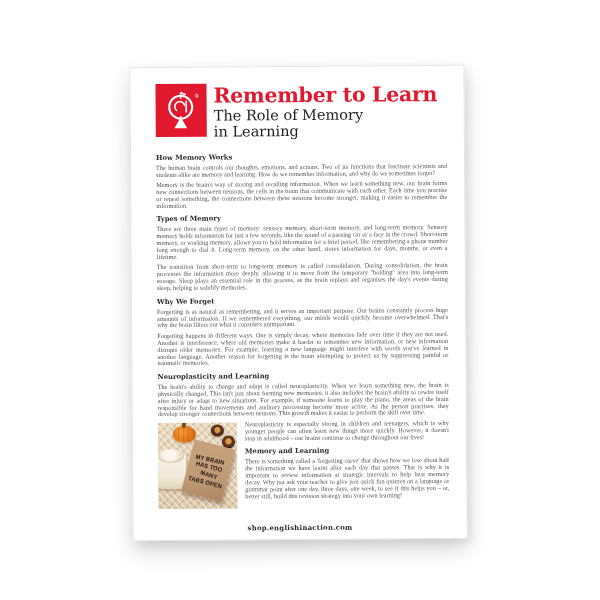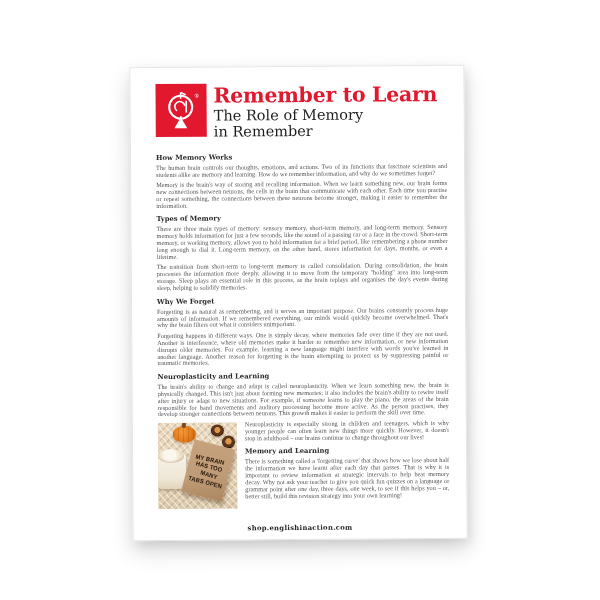--- a/index.html
+++ b/index.html
@@ -133,21 +133,21 @@
           </g>
           <path d="M24,33 L17,45 L31,45 Z" fill="#ffffff"></path>
           <rect x="23" y="32" width="2" height="5" fill="#ffffff"></rect>
           <text x="39" y="12" font-size="6.5" fill="#ffffff">®</text>
         </svg>
       </div>
       <div class="titles">
         <div class="title">Remember to Learn</div>
         <div class="subtitle">
           <span>The Role of Memory</span><br>
-          <span>in Remember</span>
+          <span>in Learning</span>
         </div>
       </div>
     </div>
 
     <div class="content">
       <h3>How Memory Works</h3>
       <p>The human brain controls our thoughts, emotions, and actions. Two of its functions that fascinate scientists and students alike are memory and learning. How do we remember information, and why do we sometimes forget?</p>
       <p>Memory is the brain's way of storing and recalling information. When we learn something new, our brain forms new connections between neurons, the cells in the brain that communicate with each other. Each time you practise or repeat something, the connections between these neurons become stronger, making it easier to remember the information.</p>
 
       <h3>Types of Memory</h3>

